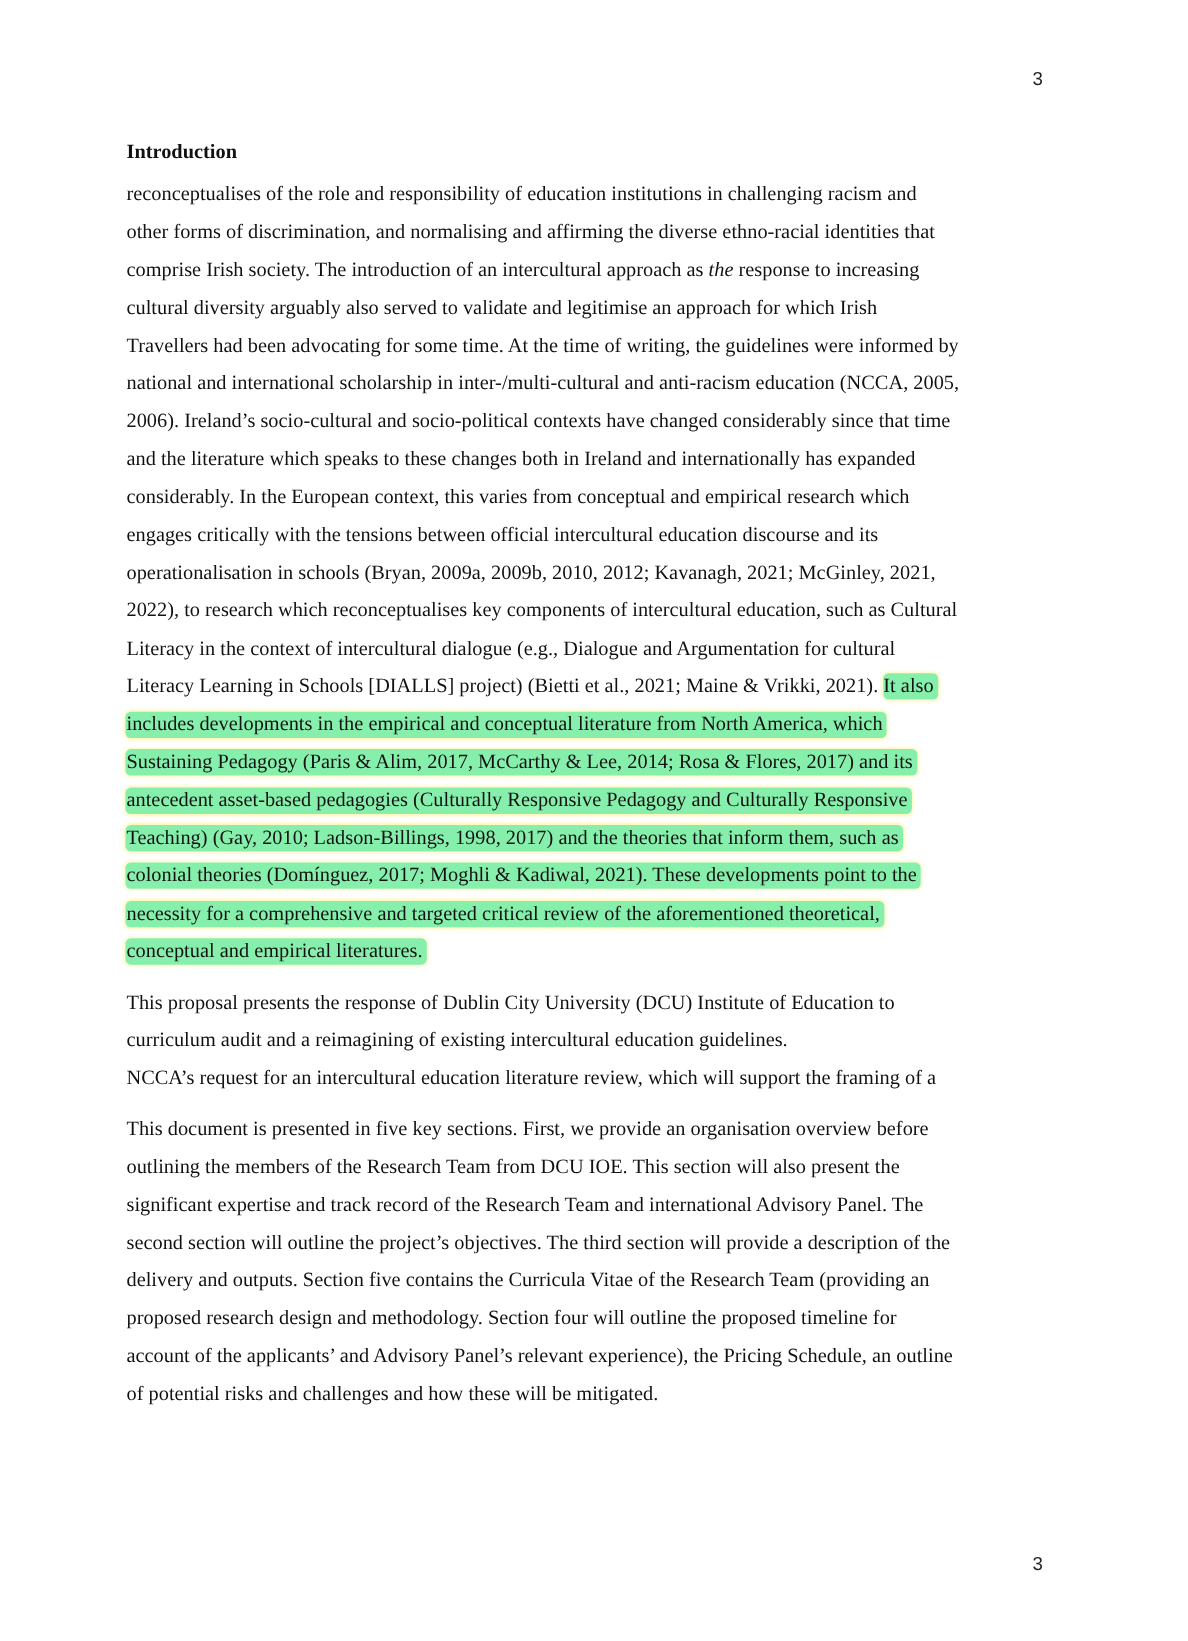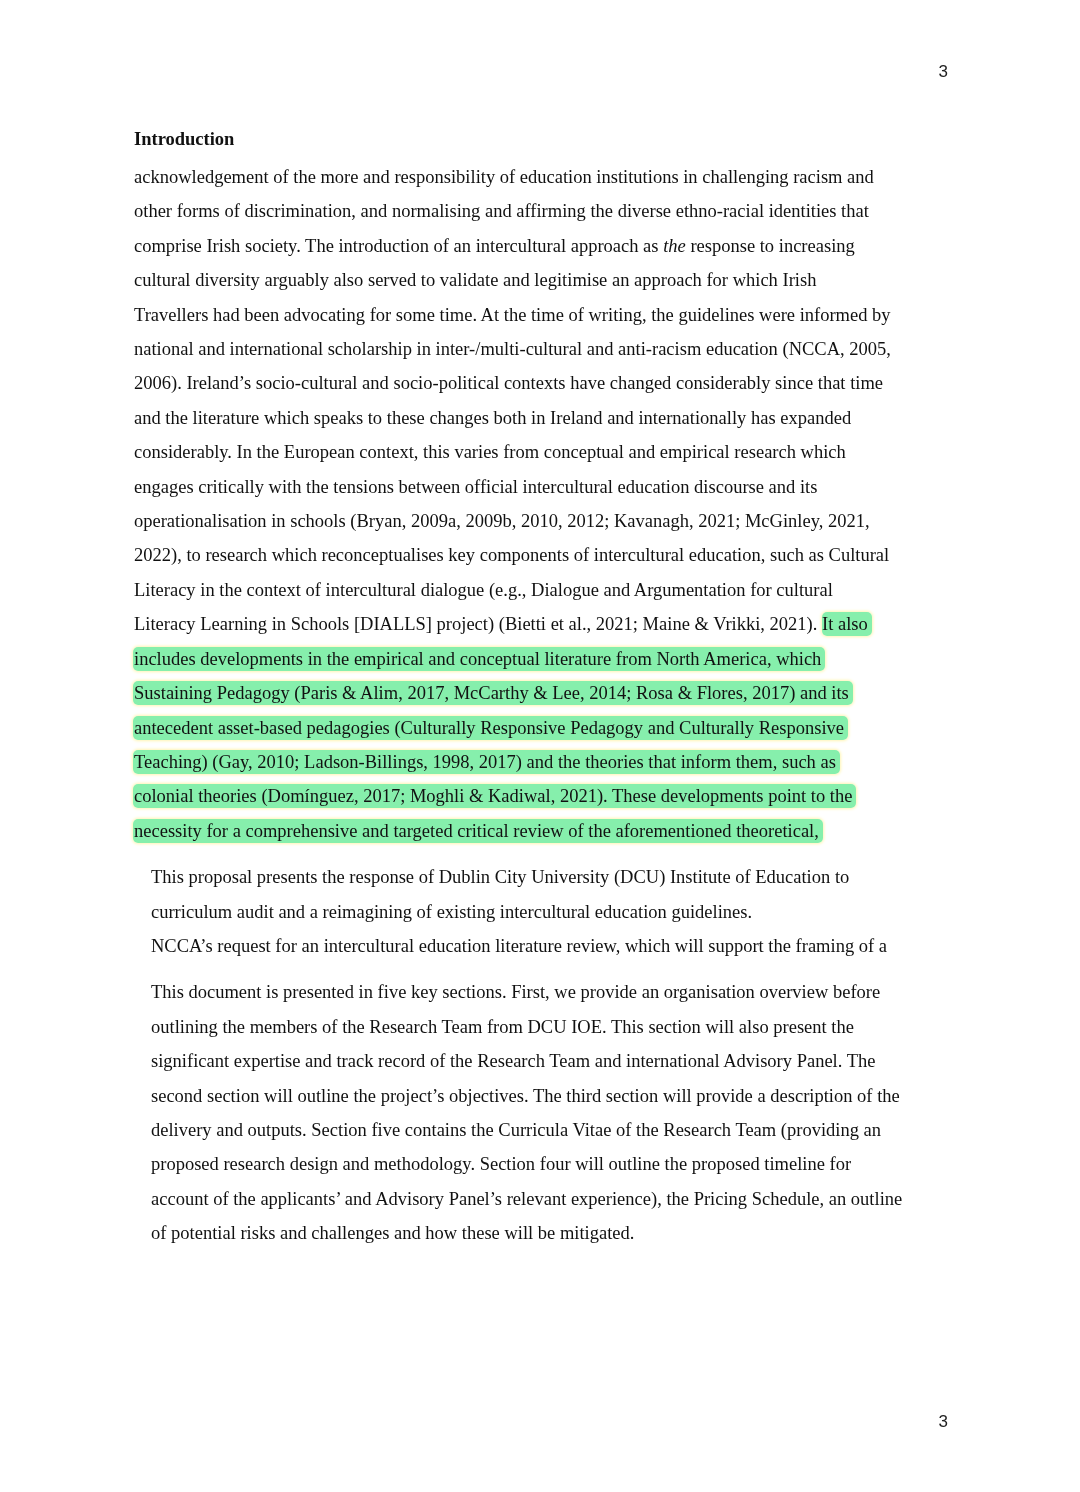--- a/index.html
+++ b/index.html
@@ -19,36 +19,36 @@
       position: absolute;
       right: 132px;
       font-family: "Liberation Sans", "DejaVu Sans", sans-serif;
       font-size: 17px;
       color: #222222;
     }
     .page-number.top { top: 62px; }
     .page-number.bottom { top: 1412px; }
     .content {
       position: absolute;
-      left: 134px;
+      left: 115px;
       top: 126px;
       width: 830px;
     }
     .heading {
       font-weight: bold;
       font-size: 18.5px;
       margin: 0 0 8px 0;
       line-height: 26px;
     }
     .para {
       margin: 0;
       font-size: 18.5px;
       line-height: 34.4px;
     }
-    .para + .para { margin-top: 12px; margin-left: 17px; }
+    .para + .para { margin-top: 12px; }
     .line {
       display: block;
       white-space: nowrap;
     }
     .hl {
       background: #86efac;
       border-radius: 5px;
       padding: 2px 4px 2px 0;
       box-shadow: 0 0 3px 1px #fff5b4;
     }
@@ -57,40 +57,41 @@
   </style>
 </head>
 <body>
 
 <div class="page-number top">3</div>
 
 <div class="content">
   <h2 class="heading">Introduction</h2>
 
   <p class="para">
-      <span class="line"><span>acknowledgement of the more and responsibility of education institutions in challenging racism and</span></span>
+      <span class="line"><span>reconceptualises of the role and responsibility of education institutions in challenging racism and</span></span>
       <span class="line"><span>other forms of discrimination, and normalising and affirming the diverse ethno-racial identities that</span></span>
       <span class="line"><span>comprise Irish society. The introduction of an intercultural approach as </span><em>the</em><span> response to increasing</span></span>
       <span class="line"><span>cultural diversity arguably also served to validate and legitimise an approach for which Irish</span></span>
       <span class="line"><span>Travellers had been advocating for some time. At the time of writing, the guidelines were informed by</span></span>
       <span class="line"><span>national and international scholarship in inter-/multi-cultural and anti-racism education (NCCA, 2005,</span></span>
       <span class="line"><span>2006). Ireland’s socio-cultural and socio-political contexts have changed considerably since that time</span></span>
       <span class="line"><span>and the literature which speaks to these changes both in Ireland and internationally has expanded</span></span>
       <span class="line"><span>considerably. In the European context, this varies from conceptual and empirical research which</span></span>
       <span class="line"><span>engages critically with the tensions between official intercultural education discourse and its</span></span>
       <span class="line"><span>operationalisation in schools (Bryan, 2009a, 2009b, 2010, 2012; Kavanagh, 2021; McGinley, 2021,</span></span>
       <span class="line"><span>2022), to research which reconceptualises key components of intercultural education, such as Cultural</span></span>
       <span class="line"><span>Literacy in the context of intercultural dialogue (e.g., Dialogue and Argumentation for cultural</span></span>
       <span class="line"><span>Literacy Learning in Schools [DIALLS] project) (Bietti et al., 2021; Maine &amp; Vrikki, 2021). </span><span class="hl">It also</span></span>
       <span class="line"><span class="hl">includes developments in the empirical and conceptual literature from North America, which</span></span>
       <span class="line"><span class="hl">Sustaining Pedagogy (Paris &amp; Alim, 2017, McCarthy &amp; Lee, 2014; Rosa &amp; Flores, 2017) and its</span></span>
       <span class="line"><span class="hl">antecedent asset-based pedagogies (Culturally Responsive Pedagogy and Culturally Responsive</span></span>
       <span class="line"><span class="hl">Teaching) (Gay, 2010; Ladson-Billings, 1998, 2017) and the theories that inform them, such as</span></span>
       <span class="line"><span class="hl">colonial theories (Domínguez, 2017; Moghli &amp; Kadiwal, 2021). These developments point to the</span></span>
       <span class="line"><span class="hl">necessity for a comprehensive and targeted critical review of the aforementioned theoretical,</span></span>
+      <span class="line"><span class="hl">conceptual and empirical literatures.</span></span>
     </p>
   <p class="para">
       <span class="line"><span>This proposal presents the response of Dublin City University (DCU) Institute of Education to</span></span>
       <span class="line"><span>curriculum audit and a reimagining of existing intercultural education guidelines.</span></span>
       <span class="line"><span>NCCA’s request for an intercultural education literature review, which will support the framing of a</span></span>
     </p>
   <p class="para">
       <span class="line"><span>This document is presented in five key sections. First, we provide an organisation overview before</span></span>
       <span class="line"><span>outlining the members of the Research Team from DCU IOE. This section will also present the</span></span>
       <span class="line"><span>significant expertise and track record of the Research Team and international Advisory Panel. The</span></span>

